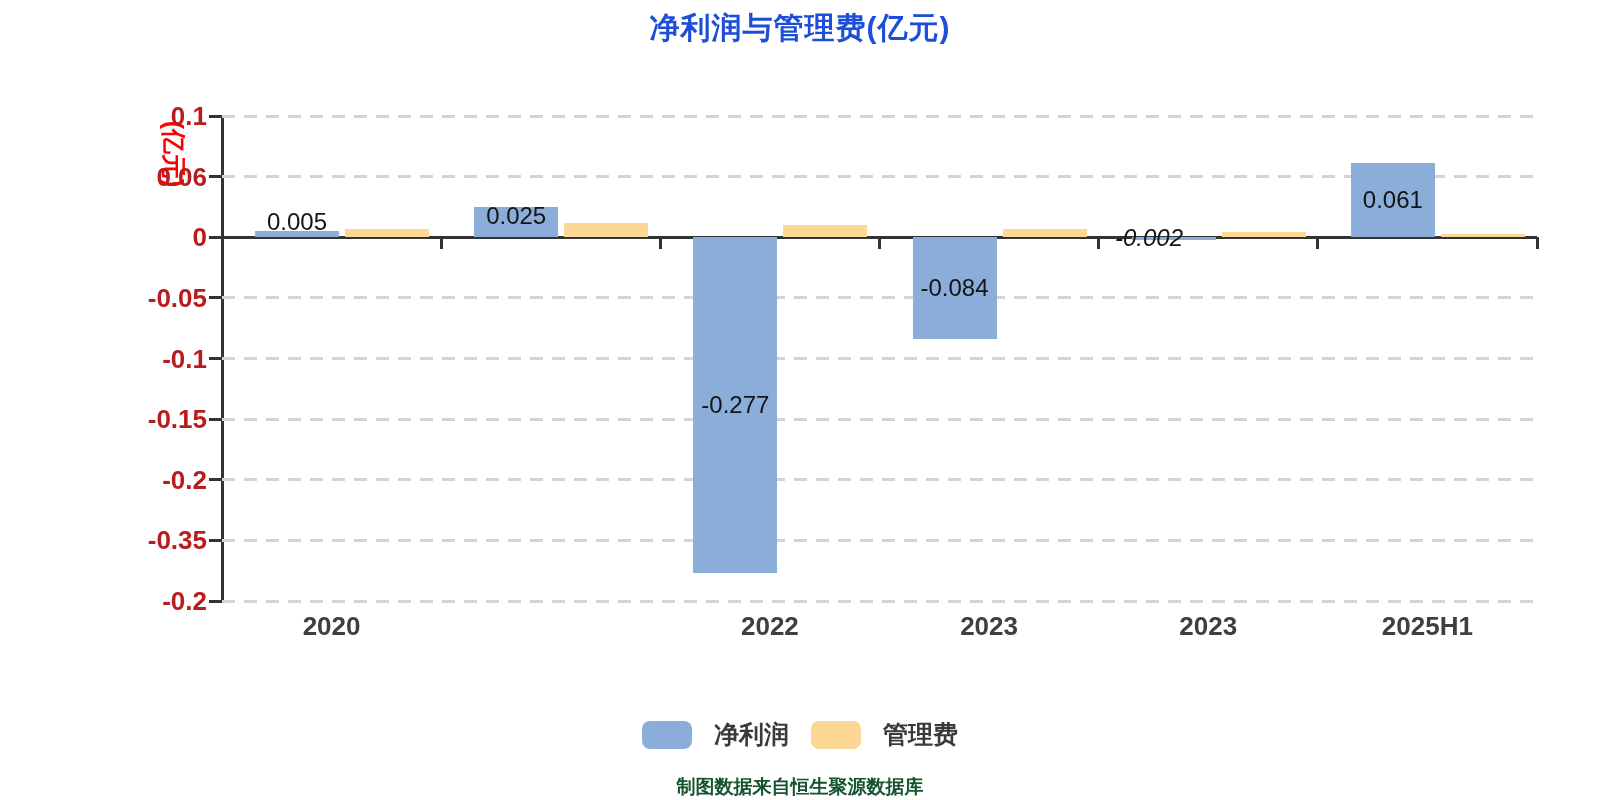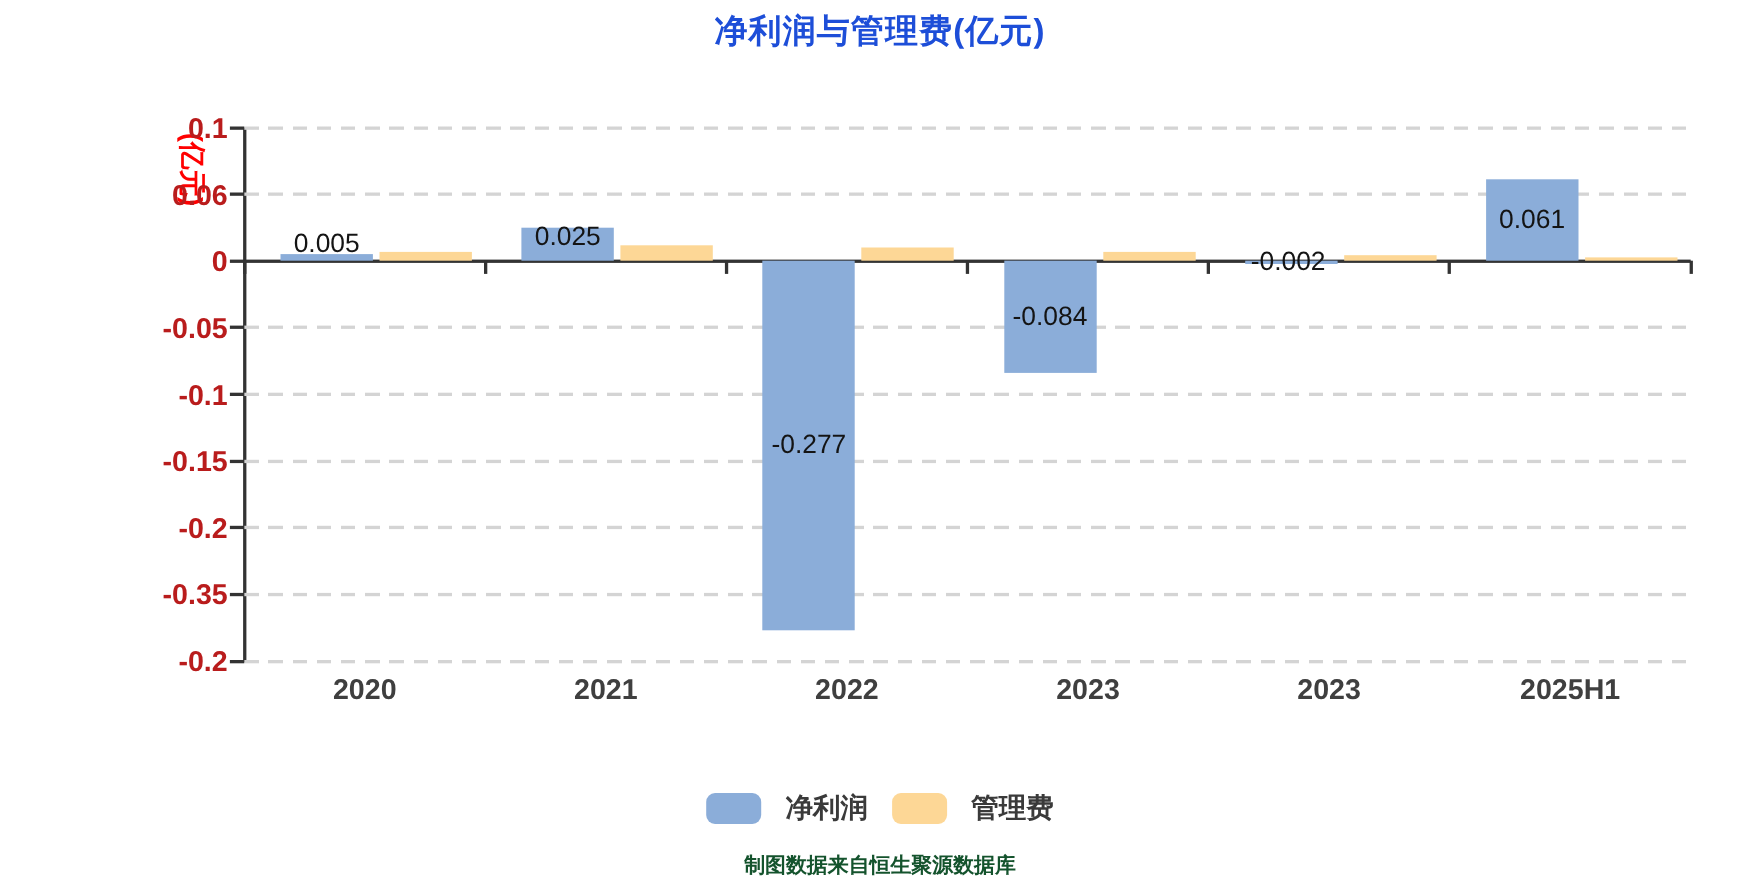--- a/index.html
+++ b/index.html
@@ -72,35 +72,34 @@
       <div class="xtick" style="left: 217.667px; top: 121.25px;"></div>
       <div class="xtick" style="left: 436.833px; top: 121.25px;"></div>
       <div class="xtick" style="left: 656px; top: 121.25px;"></div>
       <div class="xtick" style="left: 875.167px; top: 121.25px;"></div>
       <div class="xtick" style="left: 1094.33px; top: 121.25px;"></div>
       <div class="xtick" style="left: 1313.5px; top: 121.25px;"></div>
       <div class="xlabel" style="left: 0px; width: 219.167px;">2020</div>
       <div class="bar" style="left: 33px; top: 115.188px; height: 6.0625px; background: rgb(139, 173, 217);"></div>
       <div class="bar-label" style="left: -5px; top: 91.25px;">0.005</div>
       <div class="bar" style="left: 123px; top: 112.763px; height: 8.4875px; background: rgb(253, 215, 150);"></div>
-      <div class="xlabel" style="left: 219.167px; width: 219.167px;">2021</div>
       <div class="bar" style="left: 252.167px; top: 90.9375px; height: 30.3125px; background: rgb(139, 173, 217);"></div>
       <div class="bar-label" style="left: 214.167px; top: 85px;">0.025</div>
       <div class="bar" style="left: 342.167px; top: 106.7px; height: 14.55px; background: rgb(253, 215, 150);"></div>
       <div class="xlabel" style="left: 438.333px; width: 219.167px;">2022</div>
       <div class="bar" style="left: 471.333px; top: 121.25px; height: 335.863px; background: rgb(139, 173, 217);"></div>
       <div class="bar-label" style="left: 433.333px; top: 274.181px;">-0.277</div>
       <div class="bar" style="left: 561.333px; top: 109.125px; height: 12.125px; background: rgb(253, 215, 150);"></div>
       <div class="xlabel" style="left: 657.5px; width: 219.167px;">2023</div>
       <div class="bar" style="left: 690.5px; top: 121.25px; height: 101.85px; background: rgb(139, 173, 217);"></div>
       <div class="bar-label" style="left: 652.5px; top: 157.175px;">-0.084</div>
       <div class="bar" style="left: 780.5px; top: 112.763px; height: 8.4875px; background: rgb(253, 215, 150);"></div>
       <div class="xlabel" style="left: 876.667px; width: 219.167px;">2023</div>
       <div class="bar" style="left: 909.667px; top: 121.25px; height: 2.5px; background: rgb(139, 173, 217);"></div>
-      <div class="bar-label" style="left: 869px; top: 107.25px;">-0.002</div>
+      <div class="bar-label" style="left: 847px; top: 107.25px; font-style: italic;">-0.002</div>
       <div class="bar" style="left: 999.667px; top: 116.4px; height: 4.85px; background: rgb(253, 215, 150);"></div>
       <div class="xlabel" style="left: 1095.83px; width: 219.167px;">2025H1</div>
       <div class="bar" style="left: 1128.83px; top: 47.2875px; height: 73.9625px; background: rgb(139, 173, 217);"></div>
       <div class="bar-label" style="left: 1090.83px; top: 69.2687px;">0.061</div>
       <div class="bar" style="left: 1218.83px; top: 117.612px; height: 3.6375px; background: rgb(253, 215, 150);"></div>
     </div>
 
   <div class="legend">
     <div class="legend-item">
       <span class="legend-swatch" style="background: rgb(139, 173, 217);"></span>

